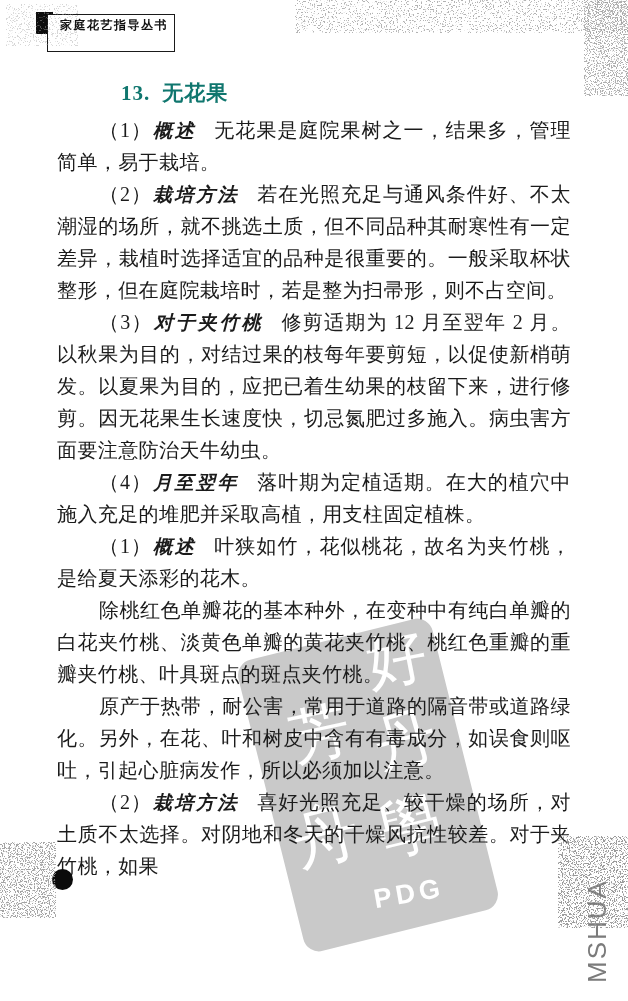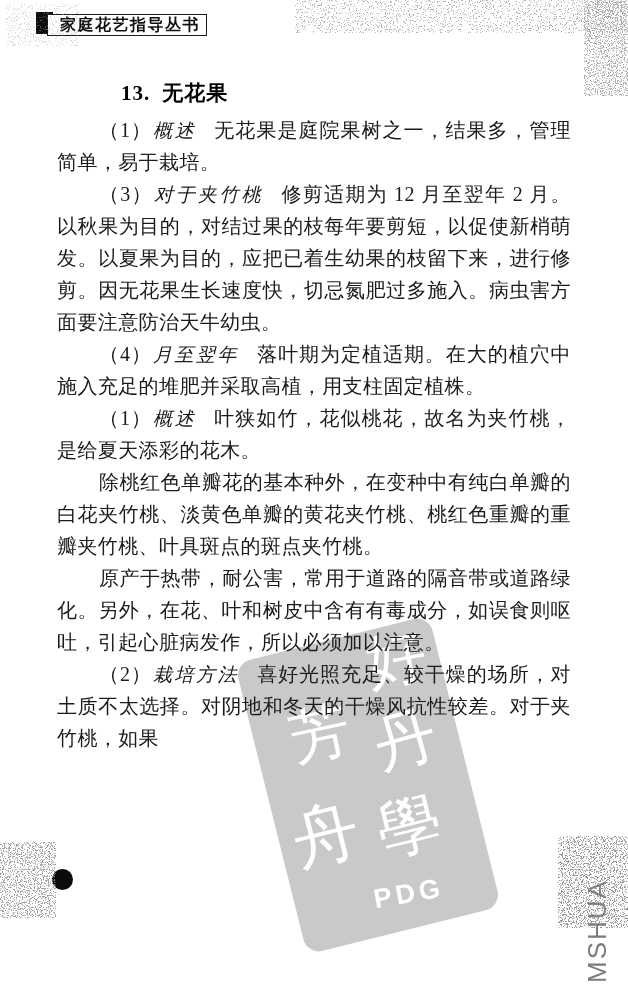--- a/index.html
+++ b/index.html
@@ -11,47 +11,47 @@
     overflow:hidden;
     font-family:"Liberation Serif","DejaVu Serif",serif;
     color:#1b1b1b;
   }
   
   .badge{position:absolute;left:36px;top:8px;height:30px;z-index:4;}
   .badge-square{position:absolute;left:0;top:4px;width:17px;height:22px;background:#0d0d0d;}
   .badge-box{
     position:absolute;left:11px;top:6px;height:20px;
     border:1.5px solid #1a1a1a;background:#fff;
-    padding:0 6px 0 12px;
-    font-size:16px;font-weight:bold;letter-spacing:1.5px;
+    padding:0 6px 16px 12px;
+    font-size:12px;font-weight:bold;letter-spacing:1.5px;
     line-height:20px;white-space:nowrap;
     font-family:"DejaVu Serif","Liberation Serif",serif;
     color:#111;
   }
   
   .textcol{
     position:absolute;left:57px;right:57px;top:80px;z-index:2;
   }
   .section-title{
     margin:0 0 8px 0;padding-left:64px;
     font-size:21px;font-weight:bold;letter-spacing:1px;
-    line-height:26px;color:#000000;
+    line-height:26px;color:#0f766e;
   }
   .section-title .sec-num{margin-right:12px;}
   .section-title + .paras{margin-top:4px;}
   .sec14 .section-title{margin-top:10px;margin-bottom:12px;}
   .para{
     margin:0;text-indent:2.1em;
     font-size:20px;line-height:32px;
     text-align:justify;letter-spacing:0.4px;
     color:#1b1b1b;
   }
   .pnum:not(:empty){margin-right:1px;}
   .plabel:not(:empty){
-    font-style:italic;font-weight:400;font-size:19px;
+    font-style:italic;font-weight:700;font-size:19px;
     letter-spacing:2px;margin-right:0.95em;
     font-family:"DejaVu Serif","Liberation Serif",serif;
   }
   
   .stamp{
     position:absolute;left:268px;top:635px;width:200px;height:300px;
     background:#c9c9c9;border-radius:16px;
     transform:rotate(-14deg);
     z-index:1;
   }
@@ -107,20 +107,21 @@
   </div>
 
   <div class="textcol">
 
     <div class="sec13">
       <h2 class="section-title">
         <span class="sec-num">13.</span><span>无花果</span>
       </h2>
       <div class="paras">
         <p class="para"><span class="pnum">（1）</span><span class="plabel">概述</span><span class="ptext">无花果是庭院果树之一，结果多，管理简单，易于栽培。</span></p>
+        <p class="para"><span class="pnum">（2）</span><span class="plabel">栽培方法</span><span class="ptext">若在光照充足与通风条件好、不太潮湿的场所，就不挑选土质，但不同品种其耐寒性有一定差异，栽植时选择适宜的品种是很重要的。一般采取杯状整形，但在庭院栽培时，若是整为扫帚形，则不占空间。</span></p>
         <p class="para"><span class="pnum">（3）</span><span class="plabel">对于夹竹桃</span><span class="ptext">修剪适期为 12 月至翌年 2 月。以秋果为目的，对结过果的枝每年要剪短，以促使新梢萌发。以夏果为目的，应把已着生幼果的枝留下来，进行修剪。因无花果生长速度快，切忌氮肥过多施入。病虫害方面要注意防治天牛幼虫。</span></p>
         <p class="para"><span class="pnum">（4）</span><span class="plabel">月至翌年</span><span class="ptext">落叶期为定植适期。在大的植穴中施入充足的堆肥并采取高植，用支柱固定植株。</span></p>
       </div>
     </div>
 
     <div class="sec14">
       <div class="paras">
         <p class="para"><span class="pnum">（1）</span><span class="plabel">概述</span><span class="ptext">叶狭如竹，花似桃花，故名为夹竹桃，是给夏天添彩的花木。</span></p>
         <p class="para"><span class="pnum"></span><span class="plabel"></span><span class="ptext">除桃红色单瓣花的基本种外，在变种中有纯白单瓣的白花夹竹桃、淡黄色单瓣的黄花夹竹桃、桃红色重瓣的重瓣夹竹桃、叶具斑点的斑点夹竹桃。</span></p>
         <p class="para"><span class="pnum"></span><span class="plabel"></span><span class="ptext">原产于热带，耐公害，常用于道路的隔音带或道路绿化。另外，在花、叶和树皮中含有有毒成分，如误食则呕吐，引起心脏病发作，所以必须加以注意。</span></p>

